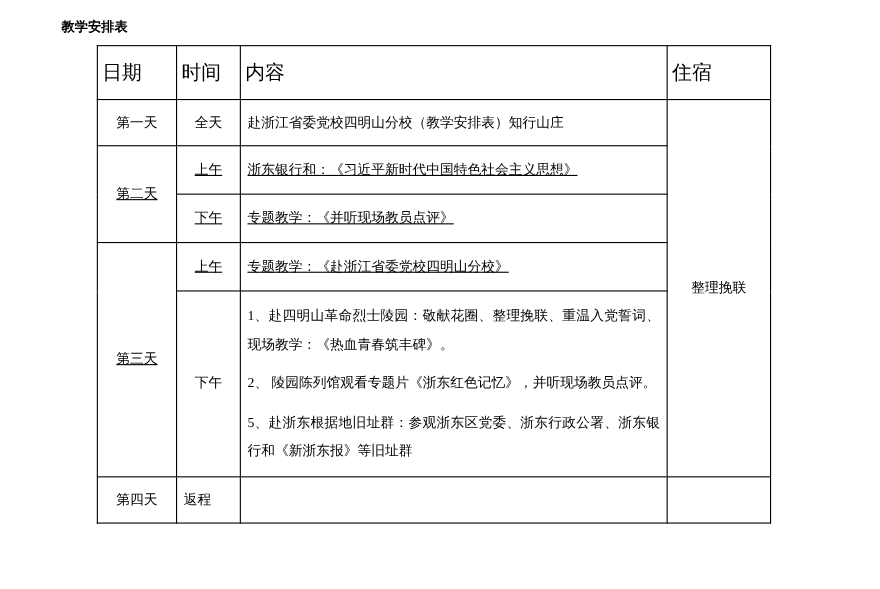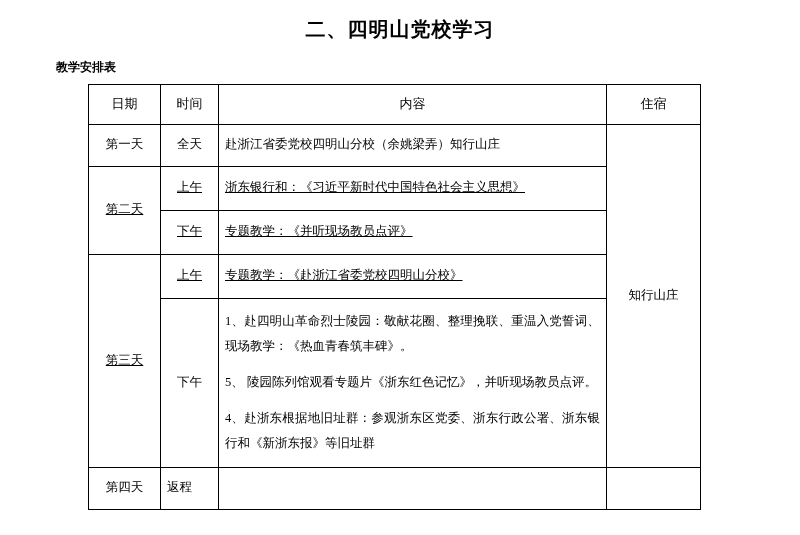--- a/index.html
+++ b/index.html
@@ -43,24 +43,24 @@
   table.schedule th,
   table.schedule td {
     border: 1px solid #000000;
     font-size: 12.5px;
     line-height: 1.9;
     vertical-align: middle;
     padding: 4px 6px;
     box-sizing: border-box;
   }
   table.schedule th {
-    text-align: center;
+    text-align: left;
     font-weight: normal;
     padding: 7px 4px;
-    font-size: 13px;
+    font-size: 18px;
   }
   .col-date   { width: 72px; }
   .col-time   { width: 58px; }
   .col-content{ width: 388px; }
   .col-stay   { width: 94px; }
 
   td.center {
     text-align: center;
   }
   td.content {
@@ -85,21 +85,20 @@
     margin-bottom: 0;
   }
   .row-single td { height: 42px; }
   .row-half td { height: 44px; text-decoration: underline; }
 </style>
 </head>
 <body>
 
 <div class="page">
 
-  <h1 class="doc-title">二、四明山党校学习</h1>
 
   <h2 class="section-title">教学安排表</h2>
 
   <table class="schedule">
     <colgroup>
       <col class="col-date">
       <col class="col-time">
       <col class="col-content">
       <col class="col-stay">
     </colgroup>
@@ -109,22 +108,22 @@
         <th>时间</th>
         <th>内容</th>
         <th>住宿</th>
       </tr>
     </thead>
     <tbody>
 
       <tr class="row-single">
         <td class="center">第一天</td>
         <td class="center">全天</td>
-        <td class="content">赴浙江省委党校四明山分校（余姚梁弄）知行山庄</td>
-        <td class="center" rowspan="5">知行山庄</td>
+        <td class="content">赴浙江省委党校四明山分校（教学安排表）知行山庄</td>
+        <td class="center" rowspan="5">整理挽联</td>
       </tr>
 
       <tr class="row-half">
         <td class="center" rowspan="2">第二天</td>
         <td class="center">上午</td>
         <td class="content">浙东银行和：《习近平新时代中国特色社会主义思想》</td>
       </tr>
 
       <tr class="row-half">
         <td class="center">下午</td>
@@ -134,22 +133,22 @@
       <tr class="row-half">
         <td class="center" rowspan="2">第三天</td>
         <td class="center">上午</td>
         <td class="content">专题教学：《赴浙江省委党校四明山分校》</td>
       </tr>
 
       <tr>
         <td class="center">下午</td>
         <td class="content multi">
           <p>1、赴四明山革命烈士陵园：敬献花圈、整理挽联、重温入党誓词、现场教学：《热血青春筑丰碑》。</p>
-          <p>5、 陵园陈列馆观看专题片《浙东红色记忆》，并听现场教员点评。</p>
-          <p>4、赴浙东根据地旧址群：参观浙东区党委、浙东行政公署、浙东银行和《新浙东报》等旧址群</p>
+          <p>2、 陵园陈列馆观看专题片《浙东红色记忆》，并听现场教员点评。</p>
+          <p>5、赴浙东根据地旧址群：参观浙东区党委、浙东行政公署、浙东银行和《新浙东报》等旧址群</p>
         </td>
       </tr>
 
       <tr class="row-single">
         <td class="center">第四天</td>
         <td class="content">返程</td>
         <td class="content"></td>
         <td class="center"></td>
       </tr>
     </tbody>

